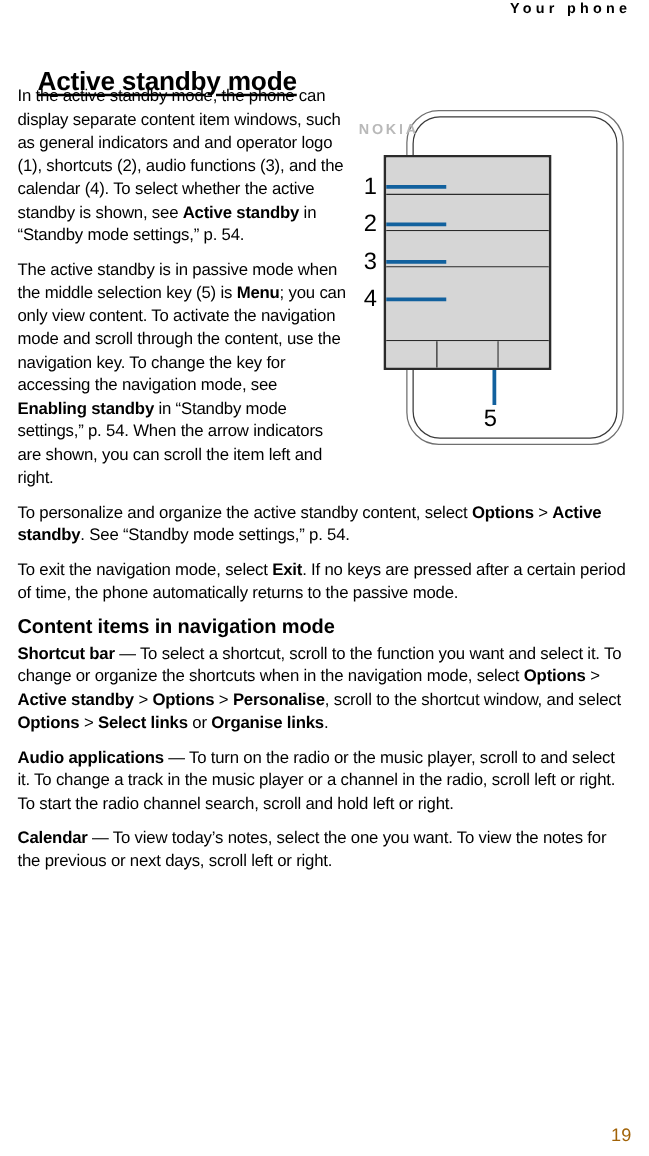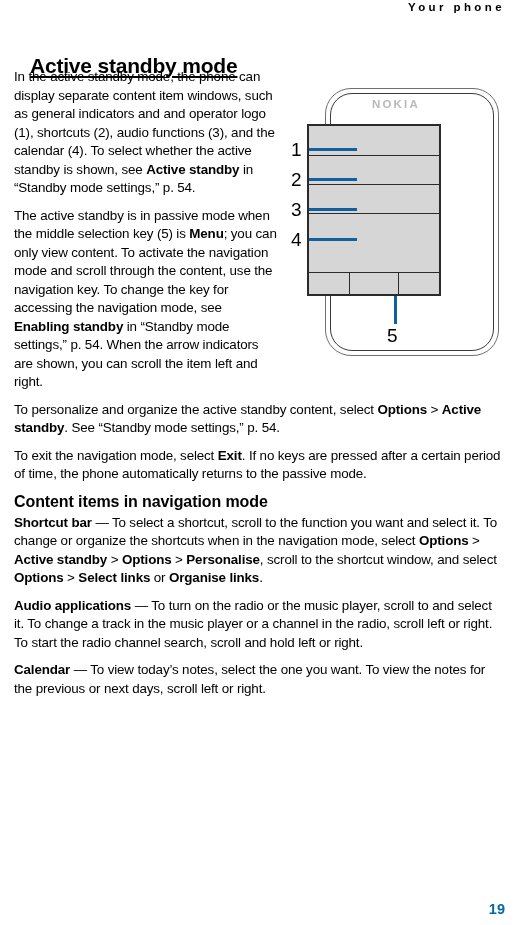--- a/index.html
+++ b/index.html
@@ -116,21 +116,20 @@
     border: 1.3px solid #3a3a3a;
     border-radius: 22px;
     box-sizing: border-box;
   }
 
   .nokia-logo {
     position: absolute;
     top: 16px;
     left: 0;
     width: 100%;
-    text-align: center;
     font-size: 11.5px;
     font-weight: bold;
     letter-spacing: 2.2px;
     color: #b9b9b9;
   }
 
   
   .screen {
     position: absolute;
     left: 20px;
@@ -200,22 +199,22 @@
   .l3 { left: 22px; top: 126px; width: 48px; }
   .l4 { left: 22px; top: 156px; width: 48px; }
   .l5 { left: 107px; top: 214px; height: 28px; }
 
   
   .page-number {
     position: absolute;
     right: 14px;
     bottom: 8px;
     font-size: 14.5px;
-    font-weight: bold;
-    color: #0369a1;
+    font-weight: normal;
+    color: #a16207;
   }
 </style>
 </head>
 <body>
 
 <div class="page">
 
   <div class="running-header">Your phone</div>
 
   <h1 class="h1">Active standby mode</h1>

